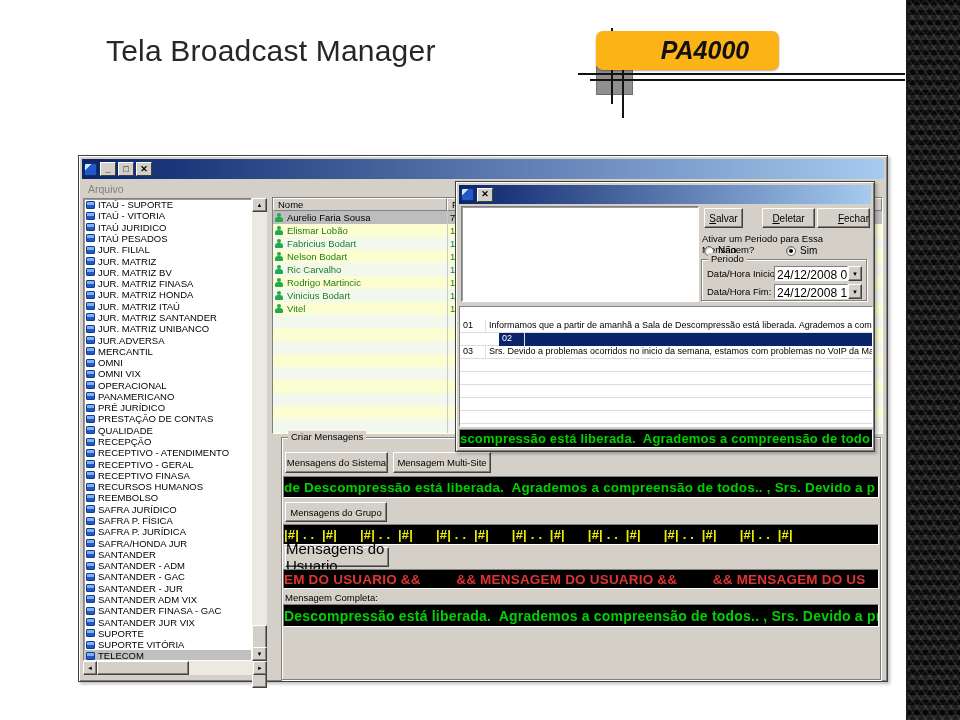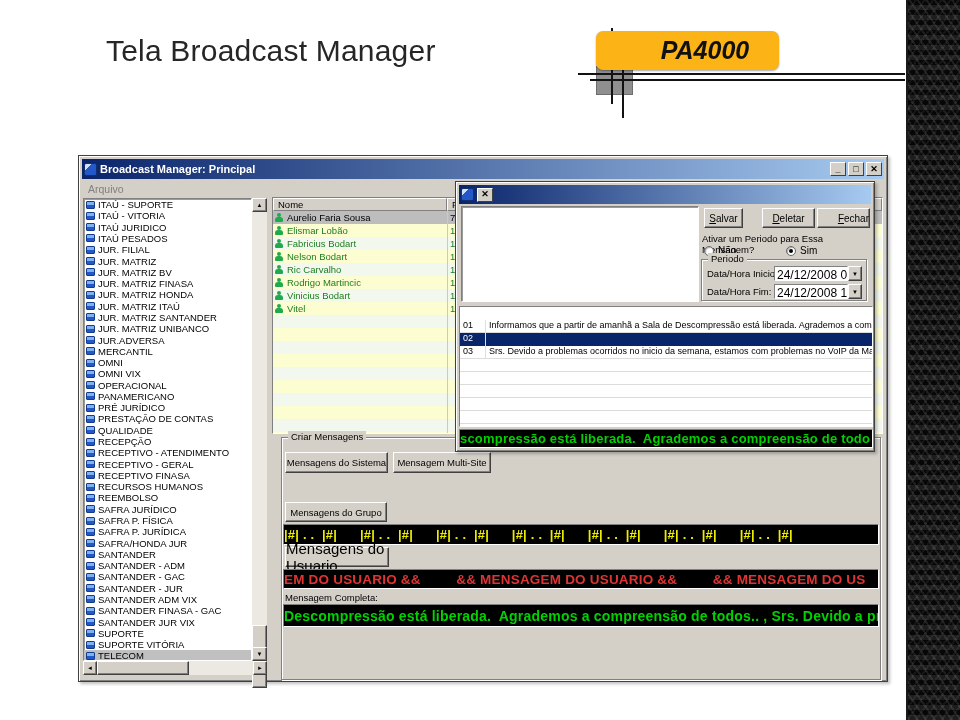--- a/index.html
+++ b/index.html
@@ -123,41 +123,40 @@
   .msg-table { left:3px; top:124px; width:414px; height:121px; background:#fff; overflow:hidden;
     border:1px solid; border-color:#808080 #fff #fff #808080; }
   .mt-header { height:13px; display:flex; }
   .mt-id { width:26px; }
   .mt-msg { flex:1; }
   .mt-rows { position:absolute; left:0; top:13px; right:0; bottom:0;
     background:repeating-linear-gradient(180deg, transparent 0 12px, #dcdcdc 12px 13px); }
   .msg-row { height:13px; display:flex; font-size:9px; color:#000; white-space:nowrap; }
   .msg-row .cid { width:26px; padding-left:3px; border-right:1px solid #e0e0e0; }
   .msg-row .ctx { flex:1; padding-left:3px; overflow:hidden; }
-  .msg-row.selected { background:#0a246a; color:#fff; }
+  .msg-row.selected { background:#0a246a; color:#fff;margin-left:39px; }
   .msg-marquee { left:3px; top:247px; width:414px; height:19px; font-size:13px; }
 </style>
 </head>
 <body>
 
 <div class="abs slide-title">Tela Broadcast Manager</div>
 <div class="abs strip-gap"></div>
 <div class="abs texture-strip"></div>
 <div class="abs gray-sq"></div>
 <div class="abs hline-a"></div>
 <div class="abs hline-b"></div>
 <div class="abs vline-a"></div>
 <div class="abs vline-b"></div>
 <div class="abs badge">PA4000</div>
 
 <div class="abs win main-win">
 
   <div class="abs titlebar">
     <span class="app-icon"></span>
-    <span class="title-text">Broadcast Manager: Principal</span>
     <span class="win-btns">
       <span class="wbtn">_</span>
       <span class="wbtn">□</span>
       <span class="wbtn">✕</span>
     </span>
   </div>
 
   <div class="abs menubar">
     <span class="menu-item">Arquivo</span>
   </div>
@@ -445,20 +444,21 @@
   <div class="abs criar-box">
     <span class="gb-label">Criar Mensagens</span>
 
     <div class="abs btn raised" style="left:3px;top:14px;width:103px;height:21px;">
       <span style="font-size:9.5px;">Mensagens do Sistema</span>
     </div>
     <div class="abs btn raised" style="left:111px;top:14px;width:98px;height:21px;">
       <span style="font-size:9.5px;">Mensagem Multi-Site</span>
     </div>
 
+    <div class="abs marquee mq-green" style="left:1px;top:38px;width:596px;height:22px;">de Descompressão está liberada.  Agrademos a compreensão de todos.. , Srs. Devido a p</div>
 
     <div class="abs btn raised" style="left:3px;top:64px;width:102px;height:20px;">
       <span style="font-size:9.5px;">Mensagens do Grupo</span>
     </div>
 
     <div class="abs marquee mq-yellow" style="left:1px;top:86px;width:596px;height:21px;">|#| . .  |#|      |#| . .  |#|      |#| . .  |#|      |#| . .  |#|      |#| . .  |#|      |#| . .  |#|      |#| . .  |#|</div>
 
     <div class="abs btn raised" style="left:3px;top:109px;width:104px;height:20px;">
       <span style="font-size:15px;">Mensagens do Usuario</span>
     </div>

